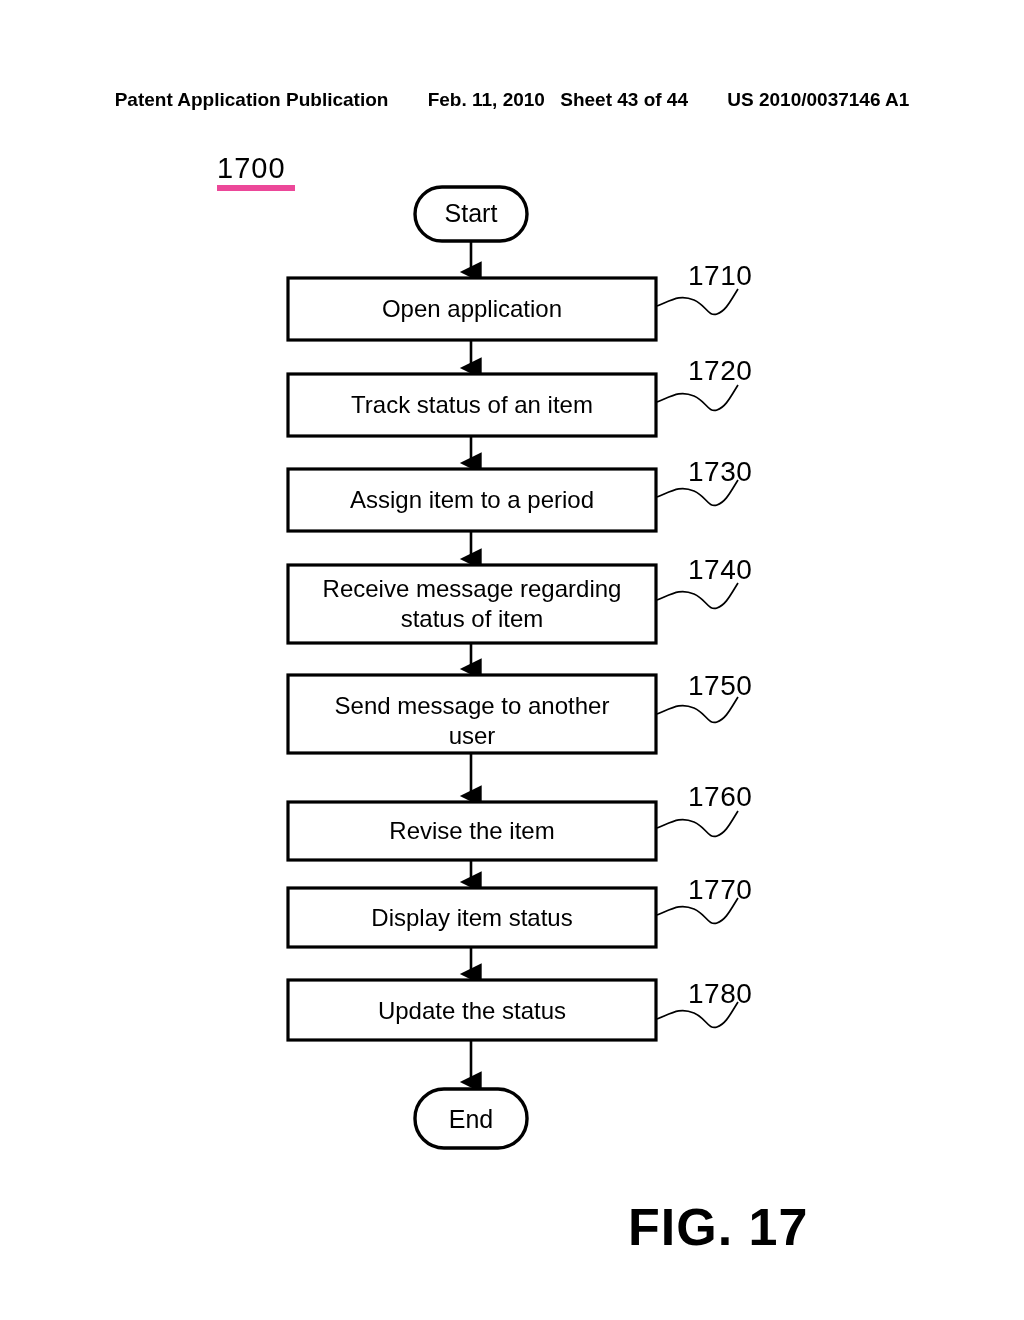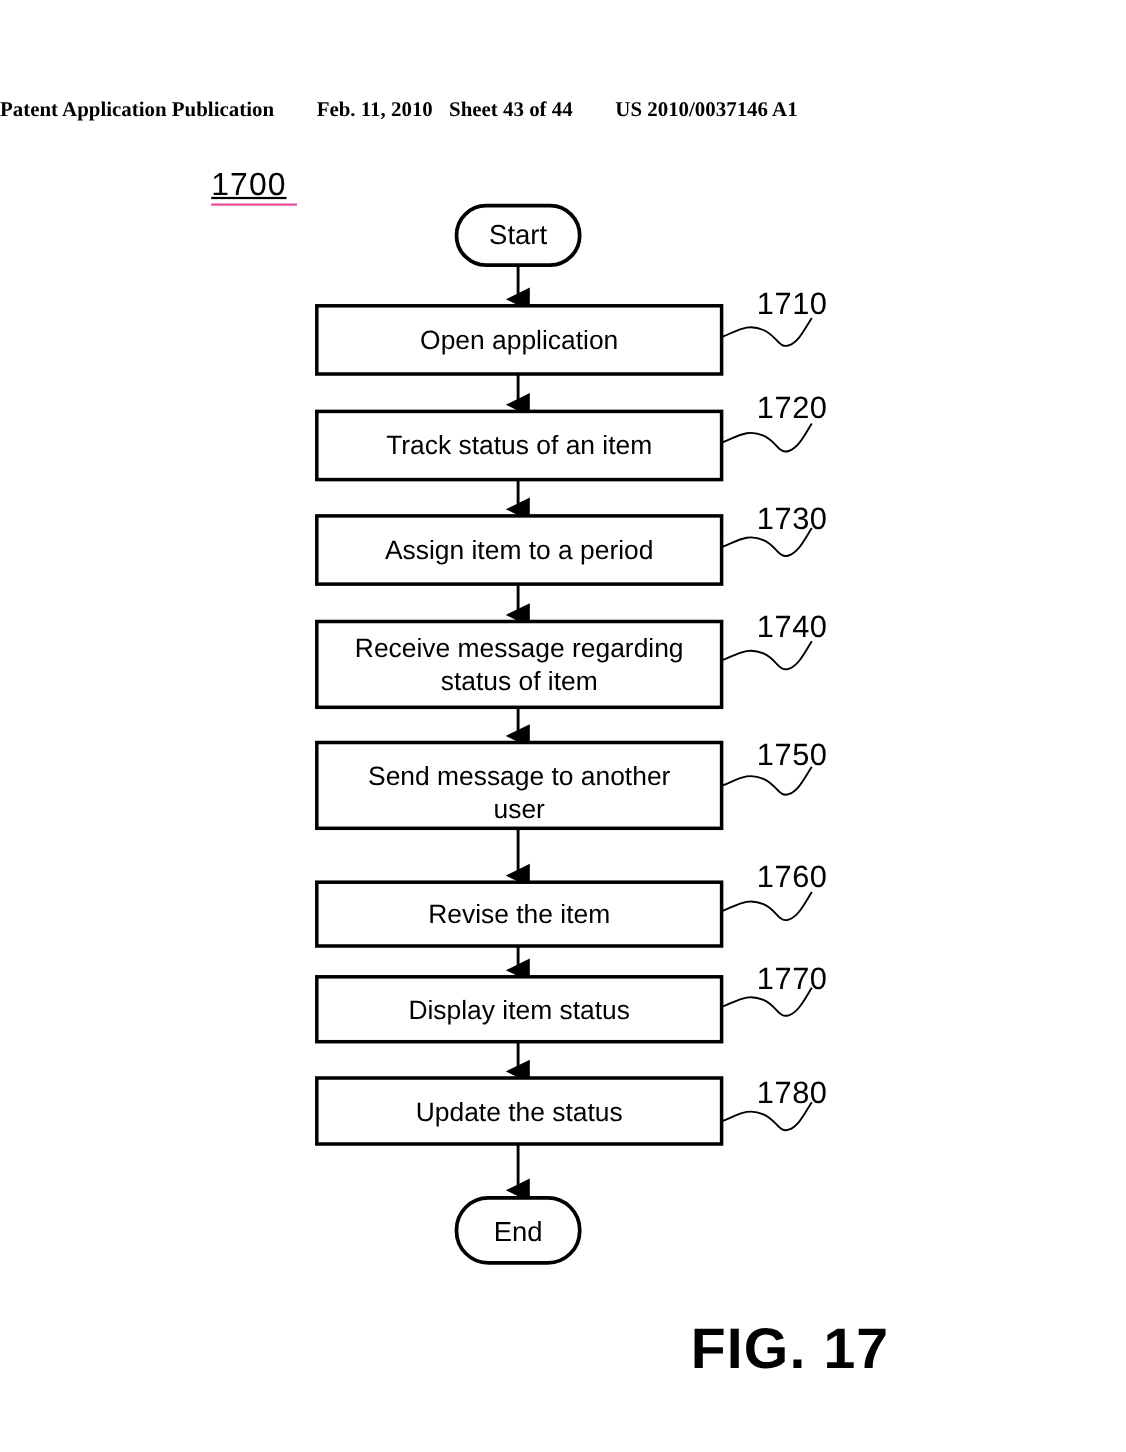--- a/index.html
+++ b/index.html
@@ -16,42 +16,42 @@
     font-family: "Liberation Sans", sans-serif;
     color: #000000;
   }
 
   
   .page-header {
     position: absolute;
     top: 89px;
     left: 0;
     width: 1024px;
-    font-family: Liberation Serif, serif;
+    text-align: center;
+    font-family: Liberation Sans, sans-serif;
     font-weight: bold;
     font-size: 19px;
     letter-spacing: 0px;
     white-space: nowrap;
   }
   .page-header .hdr-left  { margin-right: 34px; }
   .page-header .hdr-date  { margin-right: 10px; }
   .page-header .hdr-sheet { margin-right: 34px; }
 
   
   .fig-ref {
     position: absolute;
-    left: 192px;
+    left: 217px;
     top: 154px;
     font-size: 29px;
     letter-spacing: 1px;
-    border-bottom: 2px solid #ec4899;
+    border-bottom: 6px solid #ec4899;
     padding-bottom: 2px;
     padding-right: 9px;
     line-height: 1.0;
-    text-decoration: underline;
   }
 
   
   #flow-svg {
     position: absolute;
     left: 0;
     top: 0;
   }
 
   .term-label, .proc-label {

